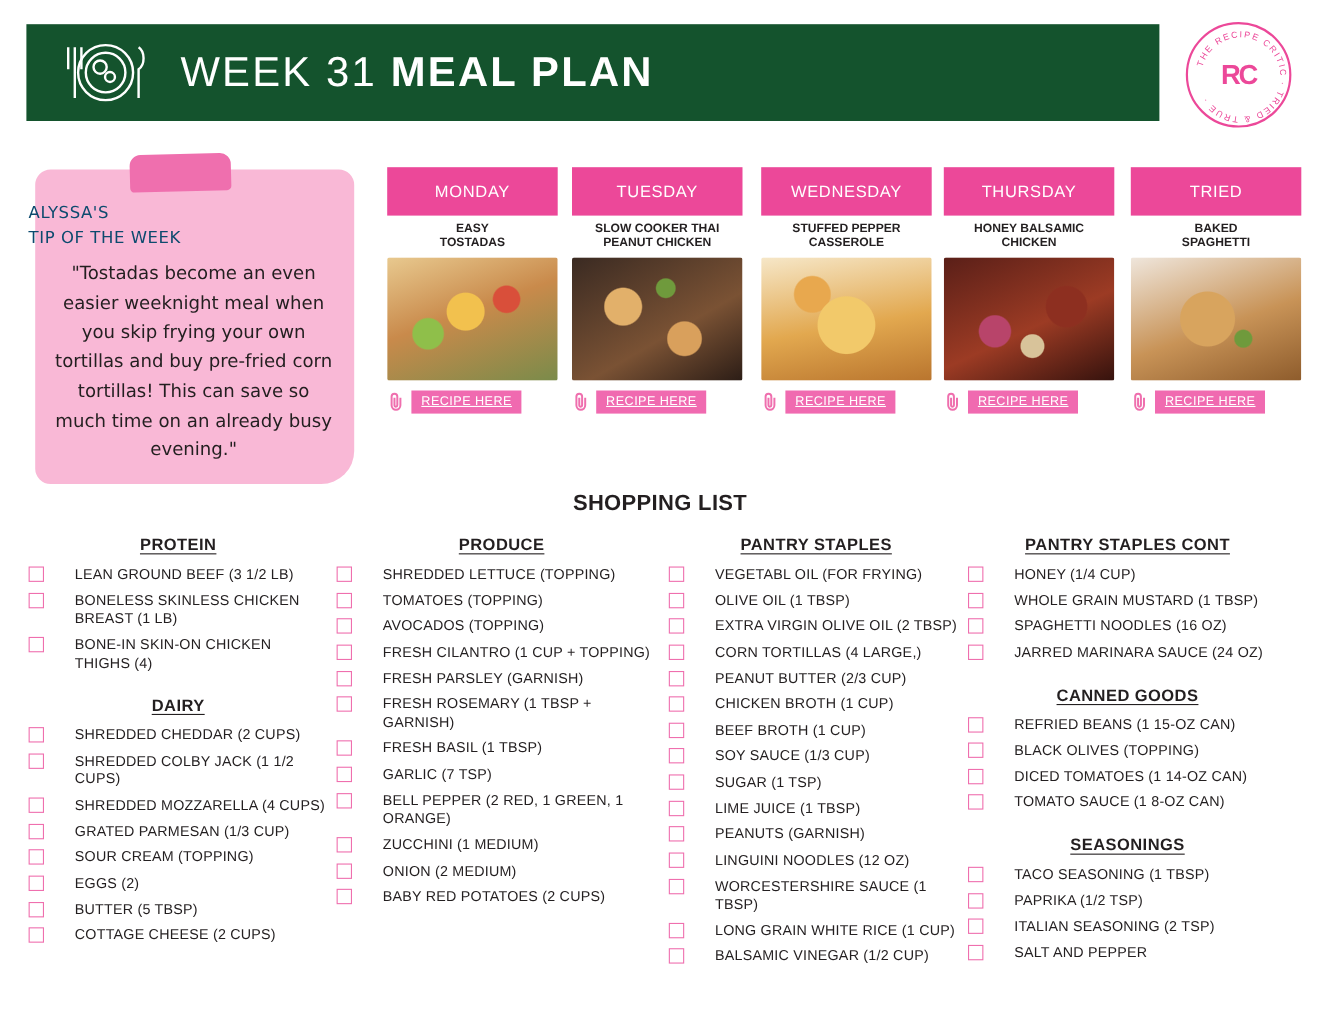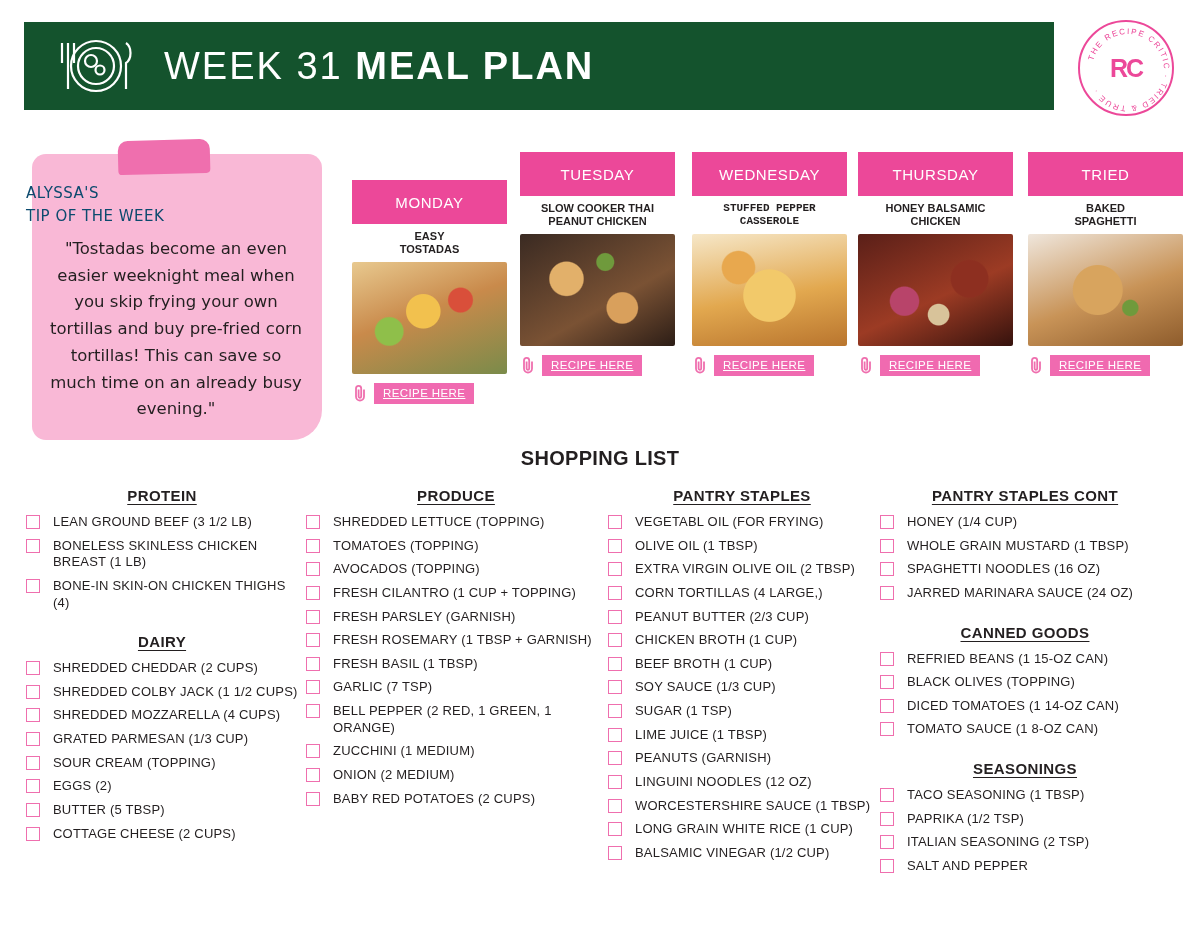--- a/index.html
+++ b/index.html
@@ -143,21 +143,21 @@
 
   .cat {
     font-size: 15px; font-weight: 700; letter-spacing: .4px;
     text-decoration: underline; text-underline-offset: 3px;
     margin: 0 0 10px 0;
     text-align: center;
   }
   .cat.spaced { margin-top: 22px; }
   ul.items { list-style: none; margin: 0; padding: 0; }
   ul.items li {
-    display: flex; align-items: flex-start; gap: 13px;
+    display: flex; align-items: flex-start; gap: 28px;
     margin-bottom: 7px;
     font-size: 13px; line-height: 1.28; letter-spacing: .2px;
   }
   .cb {
     width: 14px; height: 14px; flex: none; margin-top: 1px;
     border: 1px solid #ef6fae; background: #fff;
   }
   .c1 ul.items li, .c1 .cat { }
   .label { display: block; }
 </style>
@@ -197,21 +197,21 @@
   <div class="tip-tape"></div>
   <div class="tip-head">
     <span>ALYSSA'S</span><br>
     <span>TIP OF THE WEEK</span>
   </div>
   <div class="tip-body">"Tostadas become an even easier weeknight meal when you skip frying your own tortillas and buy pre-fried corn tortillas! This can save so much time on an already busy evening."</div>
 </div>
 
 <div class="days">
 
-  <div class="day" style="left:0px;margin-top:28px;">
+  <div class="day" style="left:0px;">
     <div class="ribbon">MONDAY</div>
     <div class="title">EASY<br>TOSTADAS</div>
     <div class="photo">
         <div class="ph p1"></div>
       </div>
     <div class="linkrow">
       <span class="clip">
         <svg viewBox="0 0 16 18" width="16" height="18" fill="none" stroke="#ef6fae" stroke-width="1.8">
             <path d="M12 5.5v7a4 4 0 0 1-8 0v-8a2.6 2.6 0 0 1 5.2 0v8a1.3 1.3 0 0 1-2.6 0V5.5"></path>
           </svg>
@@ -231,21 +231,21 @@
         <svg viewBox="0 0 16 18" width="16" height="18" fill="none" stroke="#ef6fae" stroke-width="1.8">
             <path d="M12 5.5v7a4 4 0 0 1-8 0v-8a2.6 2.6 0 0 1 5.2 0v8a1.3 1.3 0 0 1-2.6 0V5.5"></path>
           </svg>
       </span>
       <a class="recipe-btn" href="#">RECIPE HERE</a>
     </div>
   </div>
 
   <div class="day" style="left:340px;">
     <div class="ribbon">WEDNESDAY</div>
-    <div class="title" style="white-space:nowrap;margin-left:-7px;width:169px;font-family:Liberation Mono, monospace;">STUFFED PEPPER<br>CASSEROLE</div>
+    <div class="title" style="white-space:nowrap;margin-left:-7px;width:169px;">STUFFED PEPPER<br>CASSEROLE</div>
     <div class="photo">
         <div class="ph p3"></div>
       </div>
     <div class="linkrow">
       <span class="clip">
         <svg viewBox="0 0 16 18" width="16" height="18" fill="none" stroke="#ef6fae" stroke-width="1.8">
             <path d="M12 5.5v7a4 4 0 0 1-8 0v-8a2.6 2.6 0 0 1 5.2 0v8a1.3 1.3 0 0 1-2.6 0V5.5"></path>
           </svg>
       </span>
       <a class="recipe-btn" href="#">RECIPE HERE</a>

